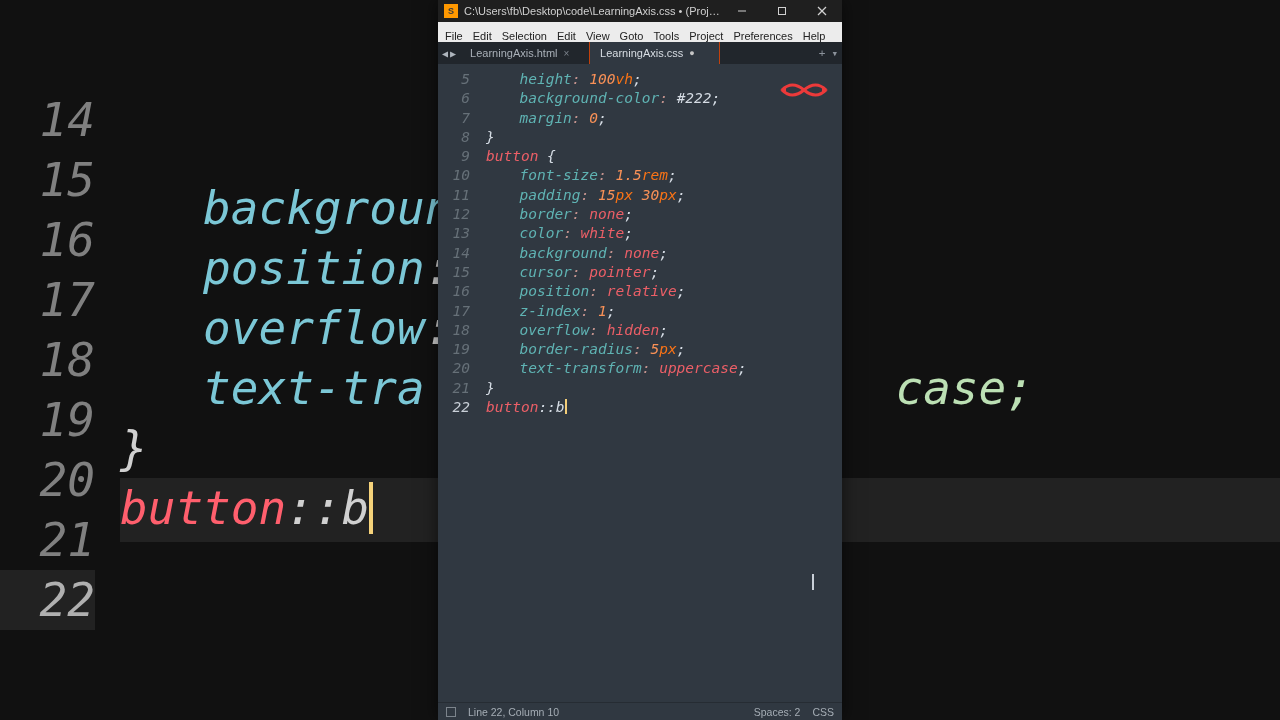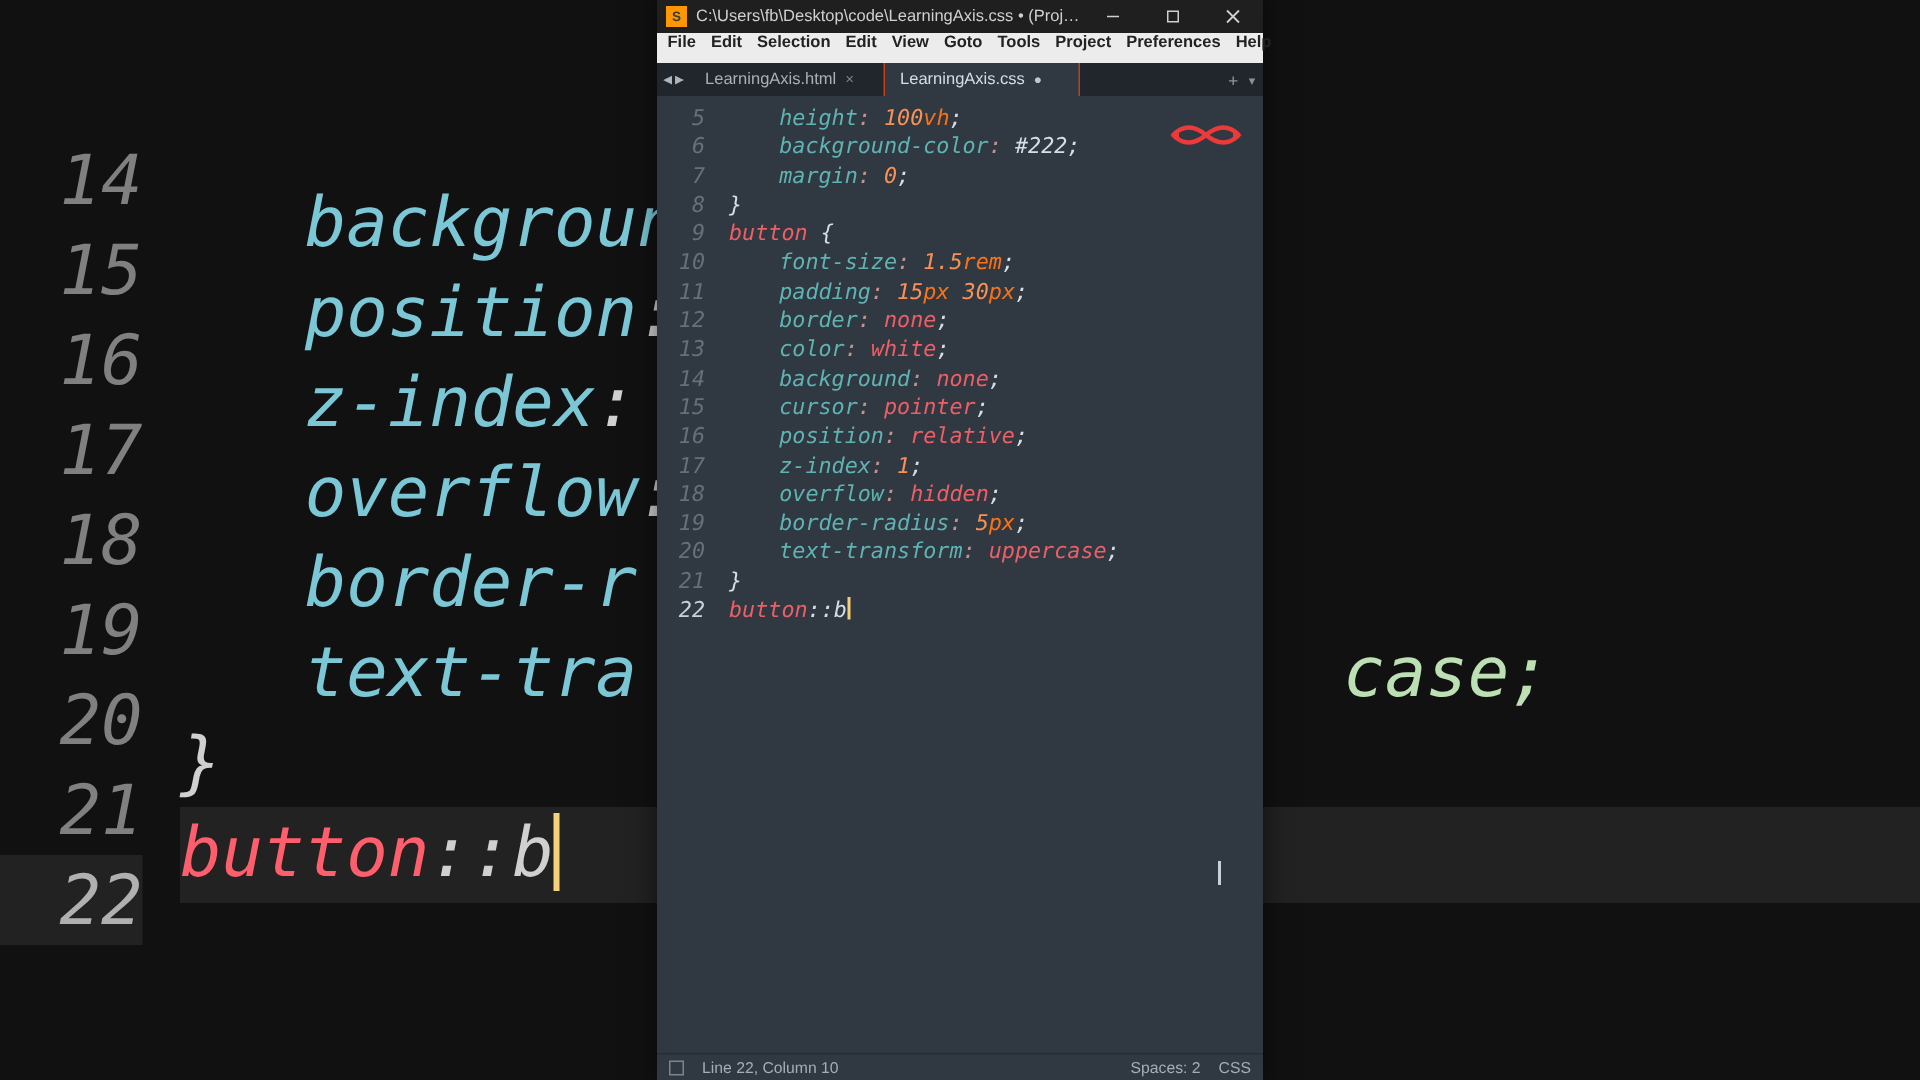--- a/index.html
+++ b/index.html
@@ -88,26 +88,25 @@
     font-size: 9px; font-weight: bold; color: #3b3b3b;
   }
   .title-text { flex: 1; overflow: hidden; white-space: nowrap; text-overflow: ellipsis; color:#d0d0d0; }
   .win-btns  { display: flex; }
   .win-btn   { width: 40px; height: 22px; display:flex; align-items:center; justify-content:center; color:#d0d0d0; font-size:11px; }
 
   .menubar {
     height: 20px;
     background: #ececec;
     display: flex;
-    align-items: flex-start;
+    align-items: flex-end;
     font-family: "Segoe UI", Tahoma, sans-serif;
     font-size: 11px;
     color: #222;
     padding: 0 2px;
-    font-weight: bold;
   }
   .menu-item { padding: 0 5px; cursor: default; }
 
   .tabbar {
     height: 22px;
     background: #21262c;
     display: flex;
     align-items: stretch;
     position: relative;
   }
@@ -220,23 +219,21 @@
     <div>17</div>
     <div>18</div>
     <div>19</div>
     <div>20</div>
     <div>21</div>
     <div class="hl bg-hl-row">22</div>
   </div>
   <div class="bg-code">
     <div>   <span class="bg-prop">background</span><span class="bg-punc">:</span></div>
     <div>   <span class="bg-prop">position</span><span class="bg-punc">:</span></div>
-    <div>   <span class="bg-prop">z-index</span><span class="bg-punc">:</span></div>
     <div>   <span class="bg-prop">overflow</span><span class="bg-punc">:</span></div>
-    <div>   <span class="bg-prop">border-r</span></div>
     <div>   <span class="bg-prop">text-tra</span>                 <span class="bg-val">case;</span></div>
     <div><span class="bg-punc">}</span></div>
     <div class="bg-hl-row"><span class="bg-sel">button</span><span class="bg-punc">::b</span><span class="bg-cursor"></span></div>
   </div>
 </div>
 
 <div class="window">
 
   <div class="titlebar">
     <div class="title-icon">S</div>

